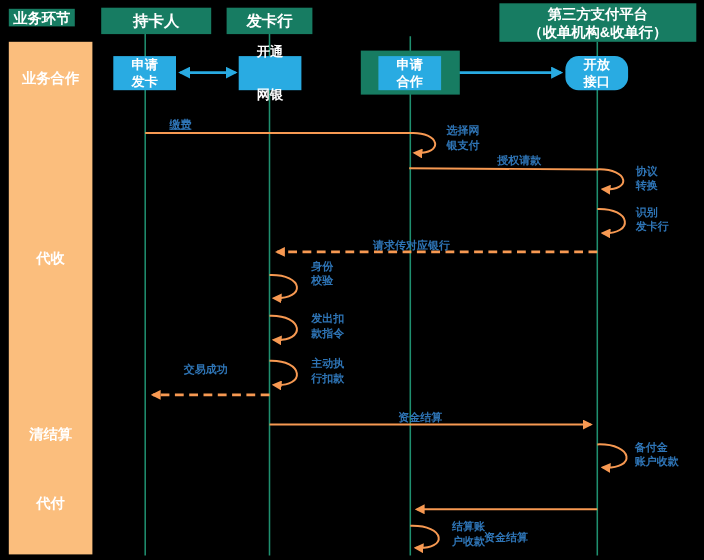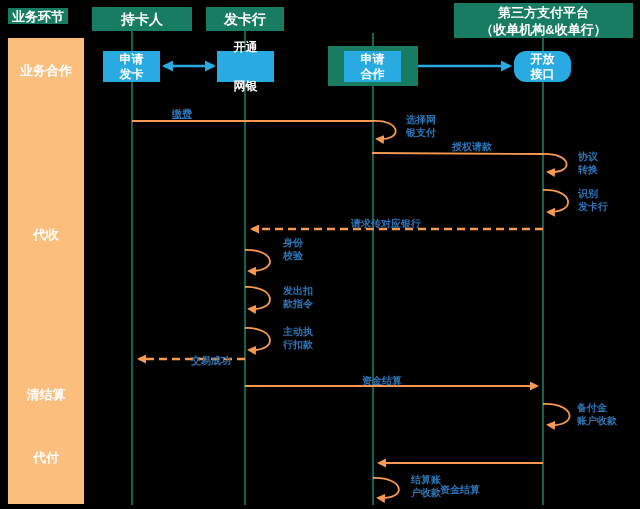--- a/index.html
+++ b/index.html
@@ -112,54 +112,54 @@
   </div>
   <div class="act" style="left:344px;">
     <div>申请</div>
     <div>合作</div>
   </div>
   <div class="act" style="left:514px;border-radius:12px;">
     <div>开放</div>
     <div>接口</div>
   </div>
 
-  <div class="msg" style="left:172px;top:107px;text-decoration:underline;">
+  <div class="msg" style="left:154px;top:107px;text-decoration:underline;">
     <div>缴费</div>
   </div>
   <div class="msg" style="left:406px;top:113px;">
     <div>选择网</div>
     <div>银支付</div>
   </div>
   <div class="msg" style="left:452px;top:140px;">
     <div>授权请款</div>
   </div>
   <div class="msg" style="left:578px;top:150px;">
     <div>协议</div>
     <div>转换</div>
   </div>
   <div class="msg" style="left:578px;top:187px;">
     <div>识别</div>
     <div>发卡行</div>
   </div>
-  <div class="msg" style="left:339px;top:217px;margin-left:12px;">
+  <div class="msg" style="left:339px;top:217px;">
     <div>请求传对应银行</div>
   </div>
   <div class="msg" style="left:283px;top:236px;">
     <div>身份</div>
     <div>校验</div>
   </div>
   <div class="msg" style="left:283px;top:284px;">
     <div>发出扣</div>
     <div>款指令</div>
   </div>
   <div class="msg" style="left:283px;top:325px;">
     <div>主动执</div>
     <div>行扣款</div>
   </div>
-  <div class="msg" style="left:167px;top:354px;margin-left:24px;">
+  <div class="msg" style="left:167px;top:330px;">
     <div>交易成功</div>
   </div>
   <div class="msg" style="left:362px;top:374px;">
     <div>资金结算</div>
   </div>
   <div class="msg" style="left:577px;top:401px;">
     <div>备付金</div>
     <div>账户收款</div>
   </div>
   <div class="msg" style="left:440px;top:451px;margin-top:32px;">

